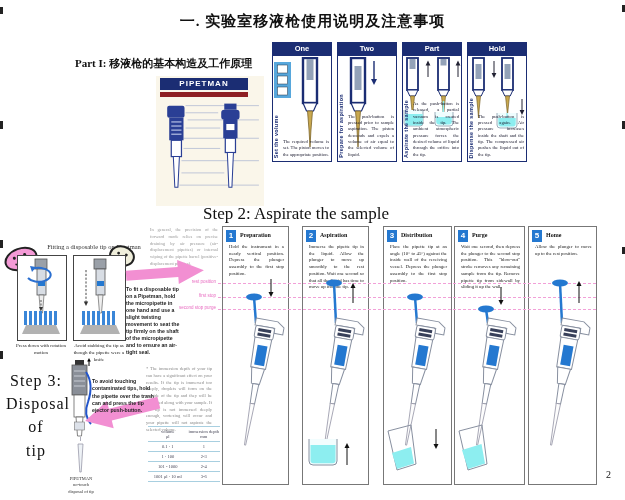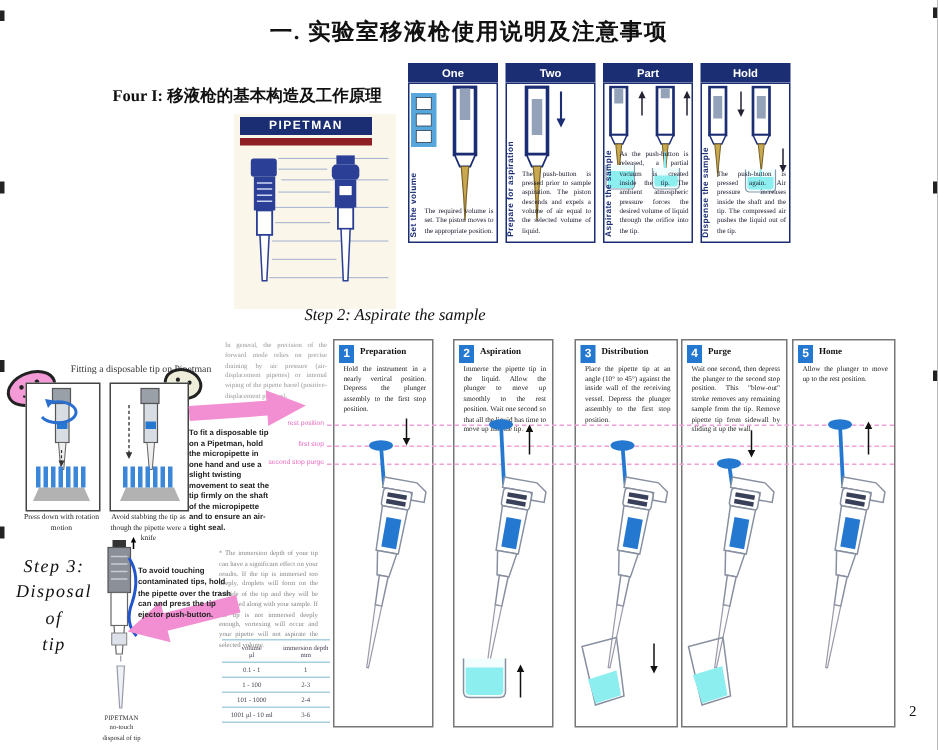--- a/index.html
+++ b/index.html
@@ -3,21 +3,21 @@
 <meta charset="utf-8">
 <style>
   html,body{margin:0;padding:0;background:#888;}
   #page{position:relative;width:625px;height:500px;background:#fff;overflow:hidden;
         font-family:"Liberation Serif","DejaVu Serif",serif;color:#111;}
   .abs{position:absolute;}
   
   #main-title{top:12px;left:0;width:625px;text-align:center;font-size:15px;font-weight:bold;letter-spacing:1px;}
   #part1-heading{top:56px;left:75px;font-size:11px;font-weight:bold;}
   #part2-heading{top:197px;left:86px;font-size:12px;font-weight:bold;}
-  #step2-title{top:204px;left:203px;font-size:11px;font-style:italic;}
+  #step2-title{top:204px;left:203px;font-size:17px;}
   
   #pipetman-panel{top:76px;left:156px;width:108px;height:130px;background:#faf6ea;}
   #pipetman-bar{top:78px;left:160px;width:88px;height:12px;background:#1b2d73;color:#fff;
      font-family:"Liberation Sans",sans-serif;font-weight:bold;font-size:8px;text-align:center;line-height:12px;letter-spacing:1px;}
   #pipetman-red{top:92px;left:160px;width:88px;height:5px;background:#8e1f24;}
   
   .p1col{top:42px;width:60px;height:120px;}
   .p1head{position:absolute;top:0;left:0;right:0;height:13px;background:#1b2d73;color:#fff;
      font-family:"Liberation Sans",sans-serif;font-weight:bold;font-size:7.5px;text-align:center;line-height:13px;}
   .p1body{position:absolute;top:13px;left:0;right:0;bottom:0;background:#fff;border:1px solid #1b2d73;}
@@ -38,21 +38,21 @@
      font-family:"Liberation Sans",sans-serif;z-index:3;}
   
   #step1-title{top:224px;left:36px;font-size:13px;}
   #step1-sub{top:243px;left:38px;width:112px;text-align:center;font-size:6.5px;color:#333;}
   .fitbox{position:absolute;top:255px;height:84px;border:1px solid #444;background:#fff;}
   .fitcap{position:absolute;top:343px;text-align:center;font-size:5px;line-height:1.35;color:#222;}
   #step1-note{top:227px;left:150px;width:68px;font-size:4.5px;line-height:1.5;color:#999;text-align:justify;}
   #step1-instr{top:286px;left:126px;width:56px;font-family:"Liberation Sans",sans-serif;
      font-weight:bold;font-size:5.2px;line-height:1.35;color:#222;z-index:3;}
   
-  .s3line{font-size:12px;line-height:1.45;font-style:italic;}
+  .s3line{font-size:16px;line-height:1.45;}
   #step3-title{top:369px;left:6px;width:60px;text-align:center;letter-spacing:1px;}
   #step3-instr{top:378px;left:92px;width:62px;font-family:"Liberation Sans",sans-serif;
      font-weight:bold;font-size:5.2px;line-height:1.4;color:#222;z-index:3;}
   #step3-note{top:366px;left:146px;width:66px;font-size:4.5px;line-height:1.5;color:#888;text-align:justify;}
   #step3-caption{top:476px;left:55px;width:52px;text-align:center;font-size:4.5px;line-height:1.4;color:#333;}
   
   #imm-table{top:426px;left:148px;width:72px;border-top:1px solid #a8cfe0;font-size:4.5px;color:#445;}
   .trow{display:flex;border-bottom:1px solid #a8cfe0;}
   .tc1{width:55%;text-align:center;padding:2px 0;}
   .tc2{width:45%;text-align:center;padding:2px 0;}
@@ -67,21 +67,21 @@
 
   <div class="mark" style="left:0;top:7px;width:2.5px;height:7px"></div>
   <div class="mark" style="left:0;top:121px;width:2.5px;height:8px"></div>
   <div class="mark" style="left:0;top:240px;width:2.5px;height:8px"></div>
   <div class="mark" style="left:0;top:351px;width:2.5px;height:8px"></div>
   <div class="mark" style="left:622px;top:5px;width:3px;height:7px"></div>
   <div class="mark" style="left:622px;top:121px;width:3px;height:8px"></div>
   <div class="mark" style="left:622px;top:247px;width:3px;height:7px"></div>
 
   <div class="abs" id="main-title">一. 实验室移液枪使用说明及注意事项</div>
-  <div class="abs" id="part1-heading">Four I: 移液枪的基本构造及工作原理</div>
+  <div class="abs" id="part1-heading">Part I: 移液枪的基本构造及工作原理</div>
 
   <div class="abs" id="pipetman-panel"></div>
   <div class="abs" id="pipetman-bar">PIPETMAN</div>
   <div class="abs" id="pipetman-red"></div>
   <svg class="abs" style="left:157px;top:99px" width="106" height="105" viewBox="0 0 104 102">
     <rect x="0" y="0" width="104" height="102" fill="#faf6ea"></rect>
     <g stroke="#9aa8cc" stroke-width="0.6">
       <line x1="28" y1="6" x2="100" y2="6"></line>
         <line x1="28" y1="13" x2="60" y2="13"></line>
       <line x1="30" y1="20" x2="100" y2="20"></line>

